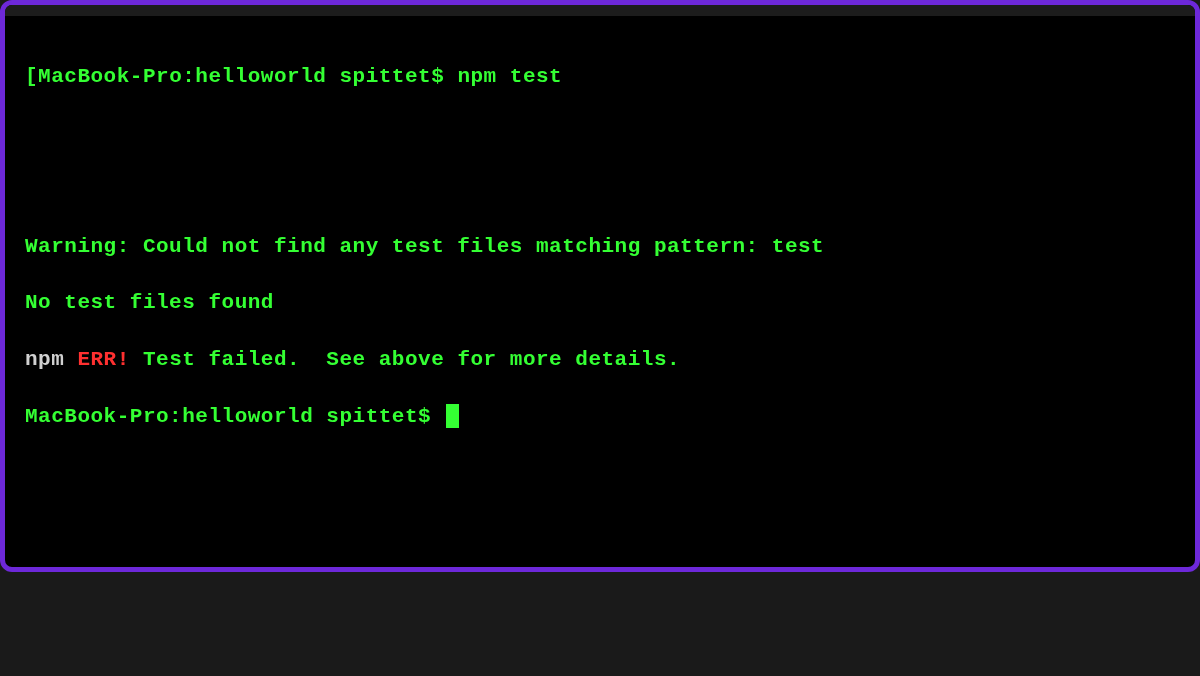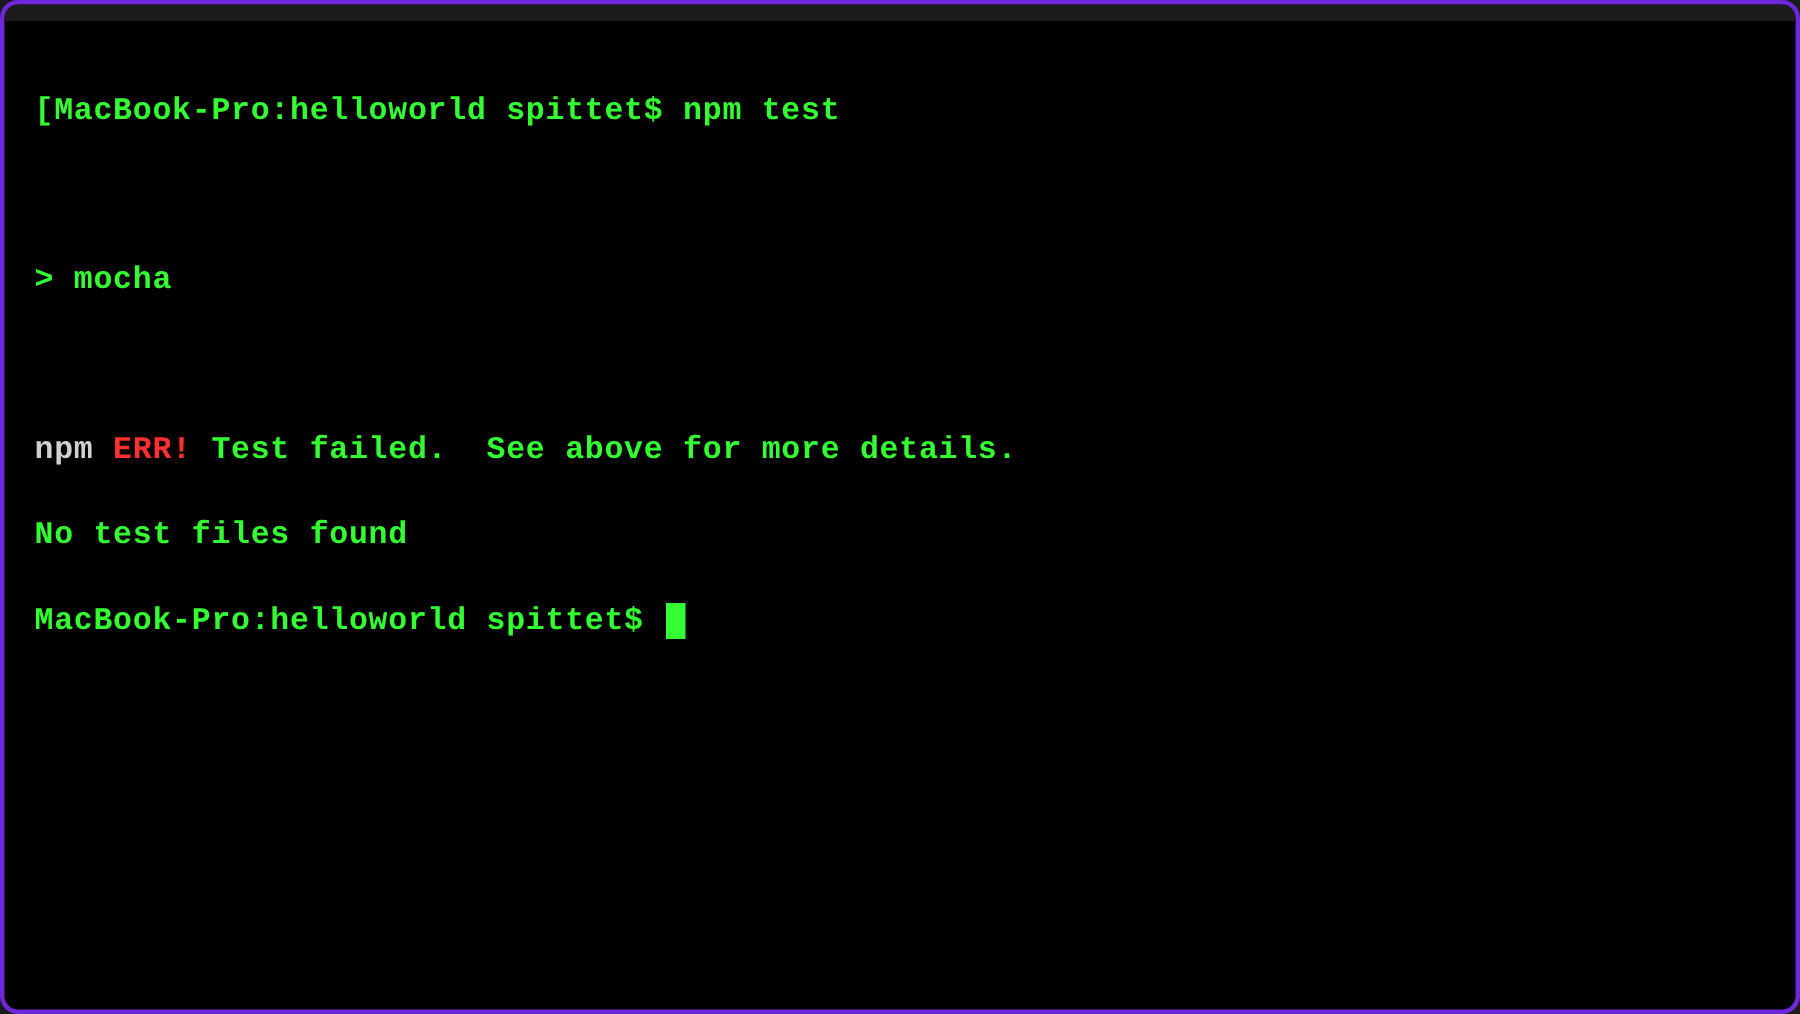--- a/index.html
+++ b/index.html
@@ -11,26 +11,26 @@
       width: 1200px;
       height: 676px;
       background: #1a1a1a;
       display: flex;
       align-items: flex-start;
       justify-content: center;
       font-family: 'Menlo', 'Monaco', 'Courier New', monospace;
     }
     .terminal-window {
       width: 1200px;
-      height: 676px;
+      height: 572px;
       background: #000000;
       border-radius: 12px;
       overflow: hidden;
       position: relative;
-      border: 3px solid #6d28d9;
+      border: 5px solid #6d28d9;
     }
     .terminal-titlebar {
       height: 12px;
       background: #1c1c1c;
       border-bottom: 1px solid #000;
     }
     .terminal-content {
       padding: 18px 20px;
       font-size: 21px;
       line-height: 1.35;
@@ -65,19 +65,19 @@
     }
   </style>
 </head>
 <body>
 
 <div class="terminal-window">
   <div class="terminal-titlebar"></div>
   <div class="terminal-content">
 <span class="line"><span class="green">[</span><span class="green">MacBook-Pro:helloworld spittet$</span><span class="green"> npm test</span></span>
 <span class="blank-line"></span>
-<span class="line green">&gt; mocha</span>
 <span class="blank-line"></span>
+<span class="line green">Warning: Could not find any test files matching pattern: test</span>
+<span class="line green">No test files found</span>
 <span class="line"><span class="white">npm</span><span class="red"> ERR!</span><span class="green"> Test failed.  See above for more details.</span></span>
-<span class="line green">No test files found</span>
 <span class="line"><span class="green">MacBook-Pro:helloworld spittet$ </span><span class="cursor"></span></span>
   </div>
 </div>
 
 </body></html>

